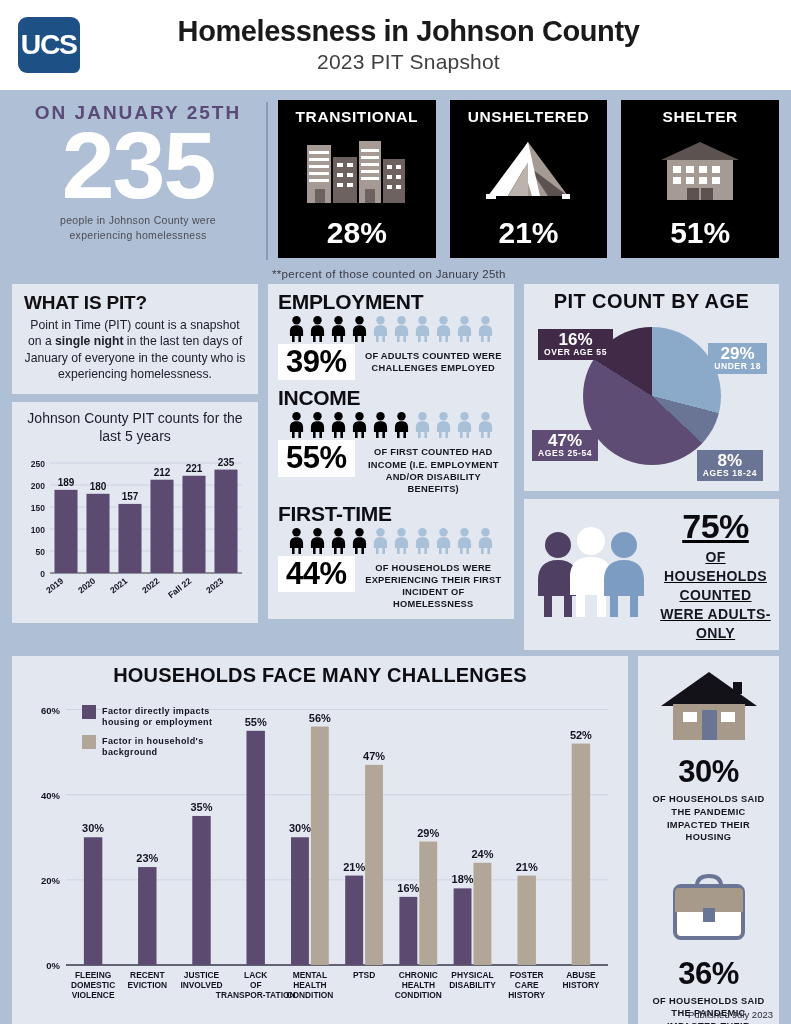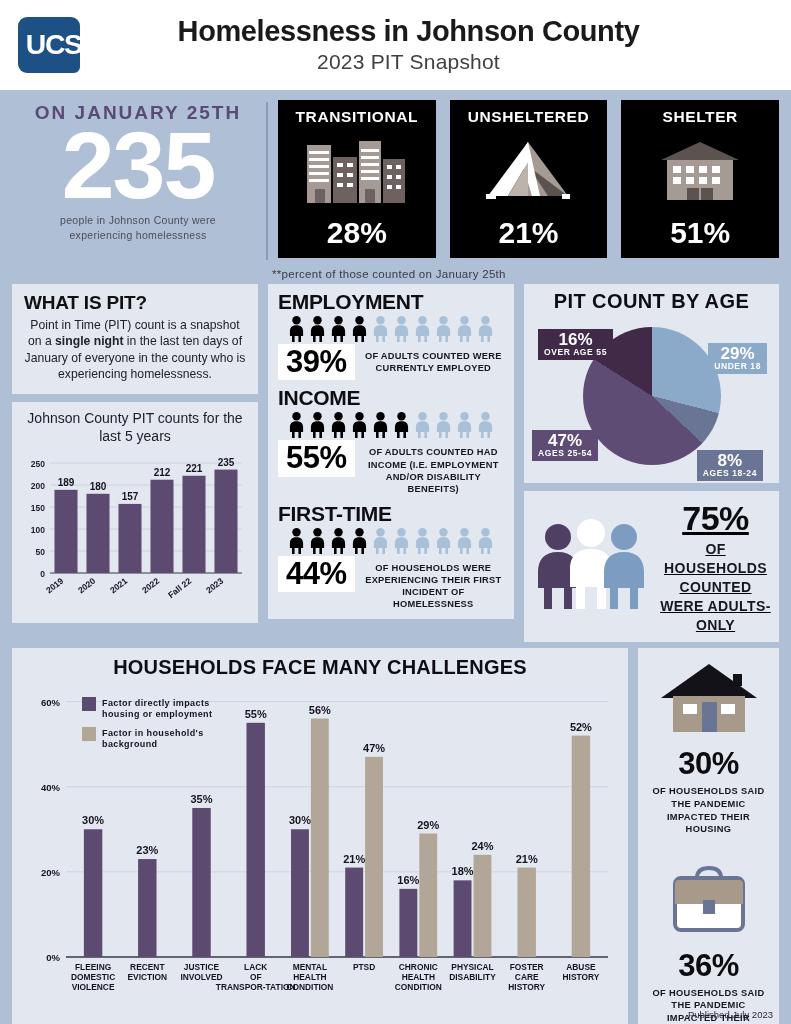--- a/index.html
+++ b/index.html
@@ -17,21 +17,21 @@
     background: #ffffff;
     height: 90px;
     display: flex;
     align-items: center;
     padding: 0 18px;
   }
   .logo {
     width: 62px; height: 56px;
     background: #1d5186;
     border-radius: 9px 9px 6px 9px;
-    display: flex; align-items: center; justify-content: flex-end;
+    display: flex; align-items: center; justify-content: center;
     flex: 0 0 auto;
     margin-right: 14px;
     position: relative;
   }
   .logo-text {
     color: #ffffff;
     font-weight: 700;
     font-size: 27px;
     letter-spacing: -1.2px;
     font-family: "Liberation Sans", sans-serif;
@@ -116,21 +116,21 @@
   .stat-row { display: flex; align-items: flex-start; gap: 8px; }
   .pct-box {
     background: #ffffff; color: #000; font-weight: 700; font-size: 31px;
     padding: 1px 8px 2px 8px; line-height: 1.08; letter-spacing: -0.5px;
   }
   .stat-desc {
     font-size: 9.3px; font-weight: 700; color: #16161e;
     letter-spacing: 0.25px; line-height: 1.32; text-align: center; padding-top: 6px;
   }
 
-  .age-panel { padding: 6px 6px 0 6px; }
+  .age-panel { padding: 6px 6px 8px 6px; }
   .age-h { font-size: 20px; font-weight: 700; text-align: center; color: #0d0d12; letter-spacing: 0.4px; }
   .pie-wrap { position: relative; height: 168px; margin-top: 2px; }
   .pie {
     position: absolute; left: 50%; top: 12px; transform: translateX(-50%);
     width: 138px; height: 138px; border-radius: 50%;
   }
   .plabel {
     position: absolute; color: #ffffff; text-align: center;
     padding: 2px 6px 3px 6px; line-height: 1.02;
   }
@@ -347,21 +347,21 @@
                 <circle cx="9.5" cy="4.2" r="4.2" fill="#a8c0d8"></circle>
                 <path d="M9.5 9.2 c-5 0 -6.6 2.6 -6.6 6.3 l0 4.4 l2.1 0 l0 6.1 l2.6 0 l0 -6.1 l3.8 0 l0 6.1 l2.6 0 l0 -6.1 l2.1 0 l0 -4.4 c0 -3.7 -1.6 -6.3 -6.6 -6.3 z" fill="#a8c0d8"></path>
               </svg>
               <svg width="19" height="26" viewBox="0 0 19 26">
                 <circle cx="9.5" cy="4.2" r="4.2" fill="#a8c0d8"></circle>
                 <path d="M9.5 9.2 c-5 0 -6.6 2.6 -6.6 6.3 l0 4.4 l2.1 0 l0 6.1 l2.6 0 l0 -6.1 l3.8 0 l0 6.1 l2.6 0 l0 -6.1 l2.1 0 l0 -4.4 c0 -3.7 -1.6 -6.3 -6.6 -6.3 z" fill="#a8c0d8"></path>
               </svg>
             </div>
           <div class="stat-row">
             <div class="pct-box">39%</div>
-            <div class="stat-desc">OF ADULTS COUNTED WERE CURRENTLY EMPLOYED</div>
+            <div class="stat-desc">OF ADULTS COUNTED WERE CHALLENGES EMPLOYED</div>
           </div>
         </div>
 
         <div style="margin-top:6px">
           <div class="sec-h">INCOME</div>
           <div class="people-row" id="people1">
               <svg width="19" height="26" viewBox="0 0 19 26">
                 <circle cx="9.5" cy="4.2" r="4.2" fill="#000000"></circle>
                 <path d="M9.5 9.2 c-5 0 -6.6 2.6 -6.6 6.3 l0 4.4 l2.1 0 l0 6.1 l2.6 0 l0 -6.1 l3.8 0 l0 6.1 l2.6 0 l0 -6.1 l2.1 0 l0 -4.4 c0 -3.7 -1.6 -6.3 -6.6 -6.3 z" fill="#000000"></path>
               </svg>
@@ -397,21 +397,21 @@
                 <circle cx="9.5" cy="4.2" r="4.2" fill="#a8c0d8"></circle>
                 <path d="M9.5 9.2 c-5 0 -6.6 2.6 -6.6 6.3 l0 4.4 l2.1 0 l0 6.1 l2.6 0 l0 -6.1 l3.8 0 l0 6.1 l2.6 0 l0 -6.1 l2.1 0 l0 -4.4 c0 -3.7 -1.6 -6.3 -6.6 -6.3 z" fill="#a8c0d8"></path>
               </svg>
               <svg width="19" height="26" viewBox="0 0 19 26">
                 <circle cx="9.5" cy="4.2" r="4.2" fill="#a8c0d8"></circle>
                 <path d="M9.5 9.2 c-5 0 -6.6 2.6 -6.6 6.3 l0 4.4 l2.1 0 l0 6.1 l2.6 0 l0 -6.1 l3.8 0 l0 6.1 l2.6 0 l0 -6.1 l2.1 0 l0 -4.4 c0 -3.7 -1.6 -6.3 -6.6 -6.3 z" fill="#a8c0d8"></path>
               </svg>
             </div>
           <div class="stat-row">
             <div class="pct-box">55%</div>
-            <div class="stat-desc">OF ADULTS COUNTED HAD INCOME (I.E. EMPLOYMENT AND/OR DISABILITY BENEFITS)</div>
+            <div class="stat-desc">OF FIRST COUNTED HAD INCOME (I.E. EMPLOYMENT AND/OR DISABILITY BENEFITS)</div>
           </div>
         </div>
 
         <div style="margin-top:6px">
           <div class="sec-h">FIRST-TIME</div>
           <div class="people-row" id="people2">
               <svg width="19" height="26" viewBox="0 0 19 26">
                 <circle cx="9.5" cy="4.2" r="4.2" fill="#000000"></circle>
                 <path d="M9.5 9.2 c-5 0 -6.6 2.6 -6.6 6.3 l0 4.4 l2.1 0 l0 6.1 l2.6 0 l0 -6.1 l3.8 0 l0 6.1 l2.6 0 l0 -6.1 l2.1 0 l0 -4.4 c0 -3.7 -1.6 -6.3 -6.6 -6.3 z" fill="#000000"></path>
               </svg>

